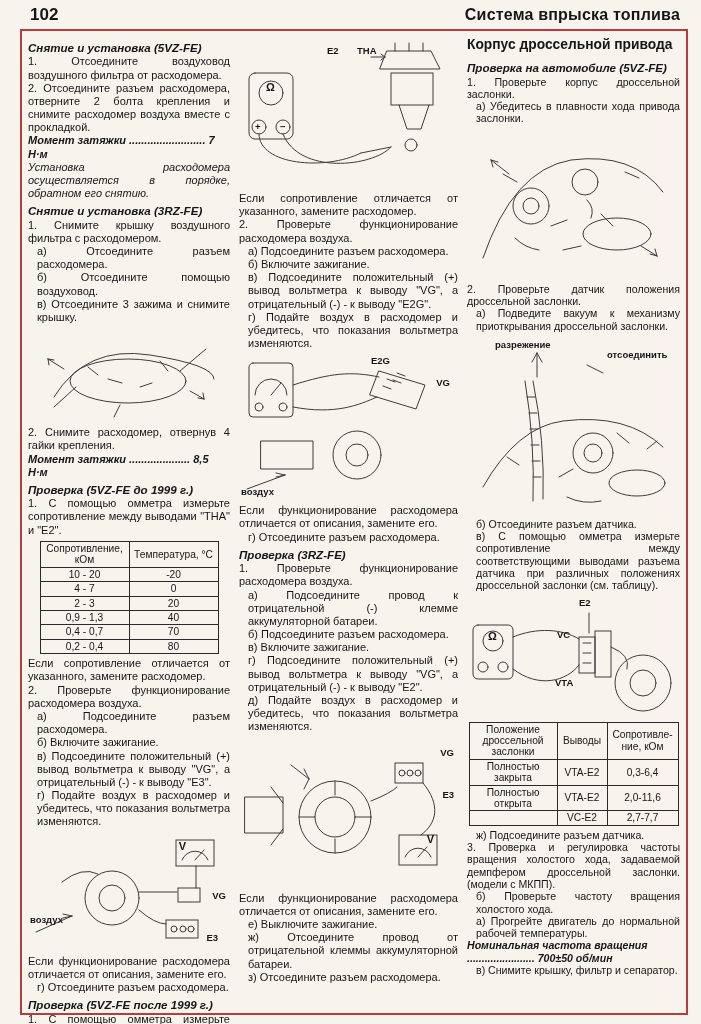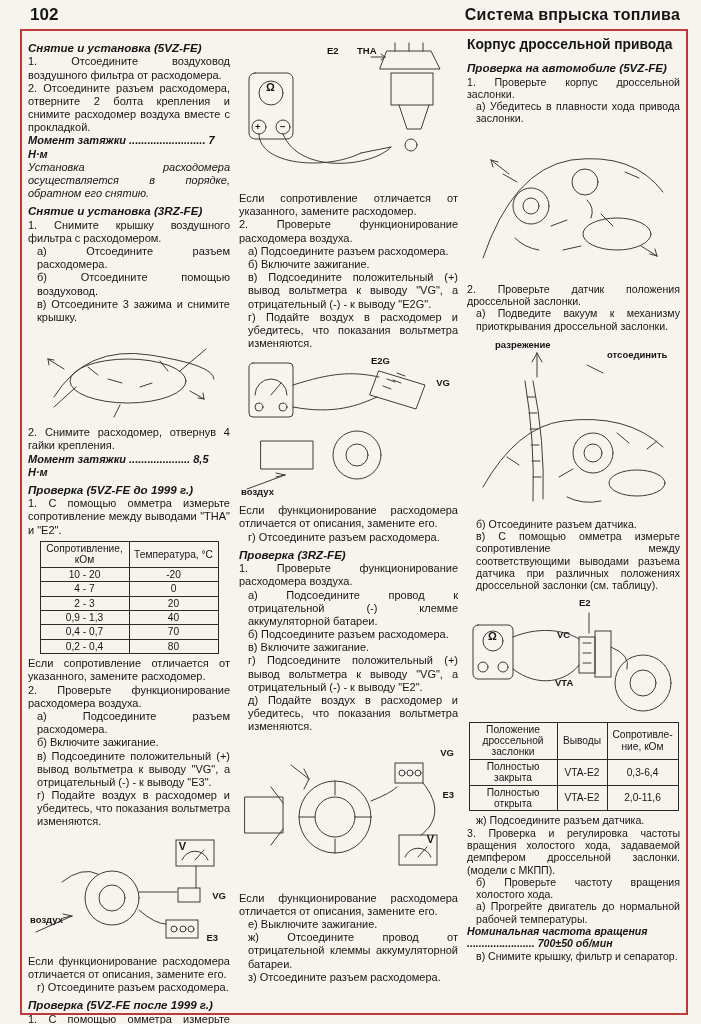--- a/index.html
+++ b/index.html
@@ -312,20 +312,25 @@
           <tr>
             <td class="tleft">Полностью закрыта</td>
             <td>VTA-E2</td>
             <td>0,3-6,4</td>
           </tr>
           <tr>
             <td class="tleft">Полностью открыта</td>
             <td>VTA-E2</td>
             <td>2,0-11,6</td>
           </tr>
+          <tr>
+            <td class="tleft"></td>
+            <td>VC-E2</td>
+            <td>2,7-7,7</td>
+          </tr>
         </tbody>
       </table>
 
       <p class="sub">ж) Подсоедините разъем датчика.</p>
       <p>3. Проверка и регулировка частоты вращения холостого хода, задаваемой демпфером дроссельной заслонки. (модели с МКПП).</p>
       <p class="sub">б) Проверьте частоту вращения холостого хода.</p>
       <p class="sub">а) Прогрейте двигатель до нормальной рабочей температуры.</p>
       <p class="spec">Номинальная частота вращения ....................... 700±50 об/мин</p>
       <p class="sub">в) Снимите крышку, фильтр и сепаратор.</p>
     </div>

